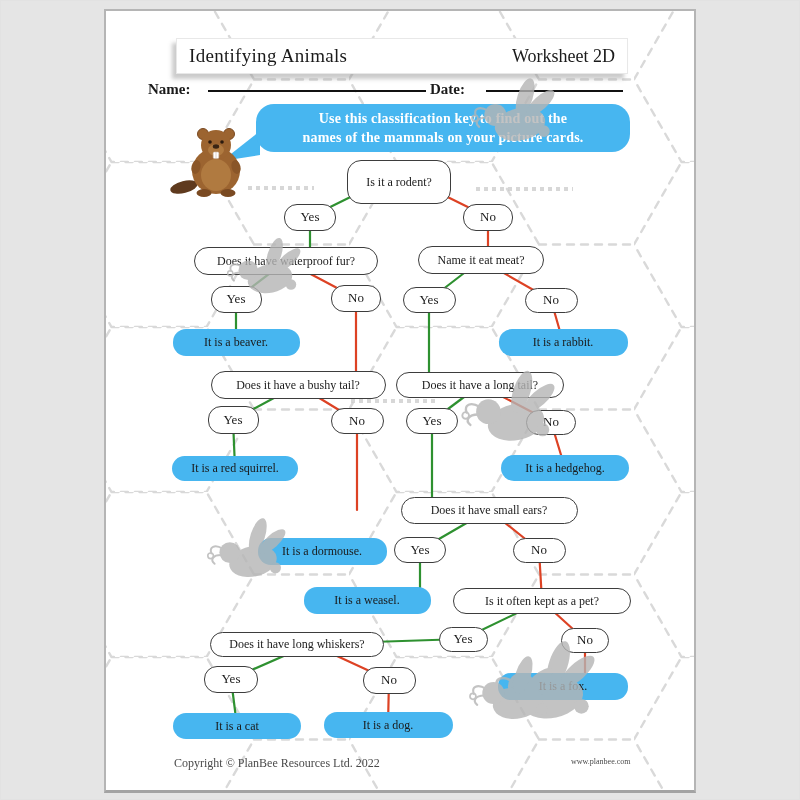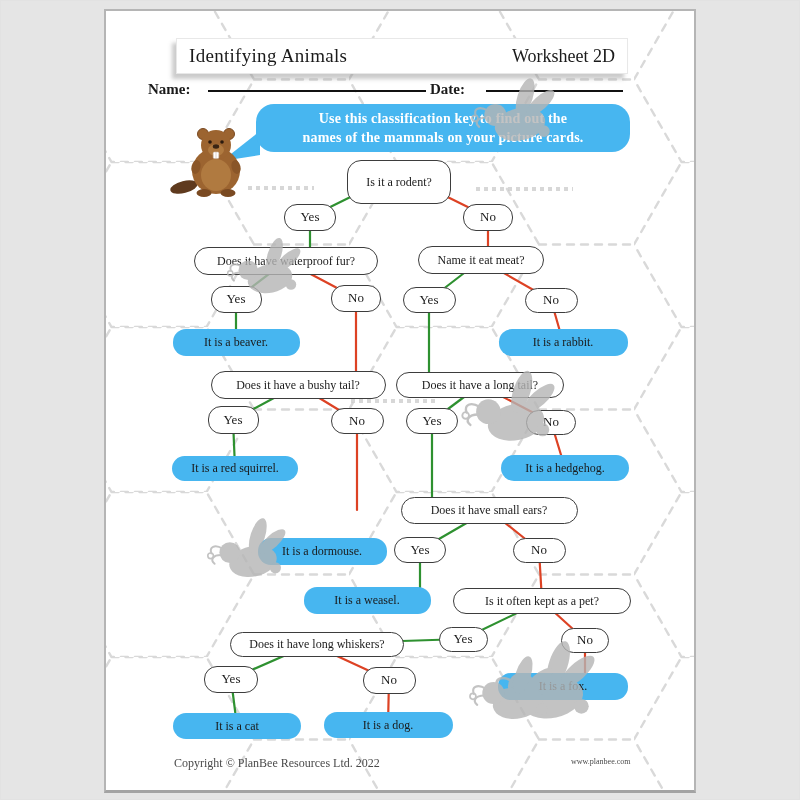--- a/index.html
+++ b/index.html
@@ -152,21 +152,21 @@
       <div class="node result" style="left: 171px; top: 454.5px; width: 126px; height: 25px;">It is a red squirrel.</div>
       <div class="node result" style="left: 500px; top: 454px; width: 128px; height: 26px;">It is a hedgehog.</div>
       <div class="node result" style="left: 256.5px; top: 495.5px; width: 129px; height: 27px; margin-top: 41px;">It is a dormouse.</div>
       <div class="node question" style="left: 399.5px; top: 495.5px; width: 177px; height: 27px;">Does it have small ears?</div>
       <div class="node answer" style="left: 393px; top: 536px; width: 52px; height: 26px;">Yes</div>
       <div class="node answer" style="left: 511.5px; top: 536.5px; width: 53px; height: 25px;">No</div>
       <div class="node result" style="left: 302.5px; top: 585.5px; width: 127px; height: 27px;">It is a weasel.</div>
       <div class="node question" style="left: 452px; top: 587px; width: 178px; height: 26px;">Is it often kept as a pet?</div>
       <div class="node answer" style="left: 437.5px; top: 625.5px; width: 49px; height: 25px;">Yes</div>
       <div class="node answer" style="left: 560px; top: 626.5px; width: 48px; height: 25px;">No</div>
-      <div class="node question" style="left: 229px; top: 630.5px; width: 174px; height: 25px;">Does it have long whiskers?</div>
+      <div class="node question" style="left: 209px; top: 630.5px; width: 174px; height: 25px;">Does it have long whiskers?</div>
       <div class="node result" style="left: 497px; top: 671.5px; width: 130px; height: 27px;">It is a fox.</div>
       <div class="node answer" style="left: 203px; top: 664.5px; width: 54px; height: 27px;">Yes</div>
       <div class="node answer" style="left: 361.5px; top: 665.5px; width: 53px; height: 27px;">No</div>
       <div class="node result" style="left: 172px; top: 712px; width: 128px; height: 26px;">It is a cat</div>
       <div class="node result" style="left: 322.5px; top: 711px; width: 129px; height: 26px;">It is a dog.</div>
     </div>
 
   <svg class="watermarks" id="wm-svg" width="800" height="800">
     <defs>
       <g id="rabbit">

